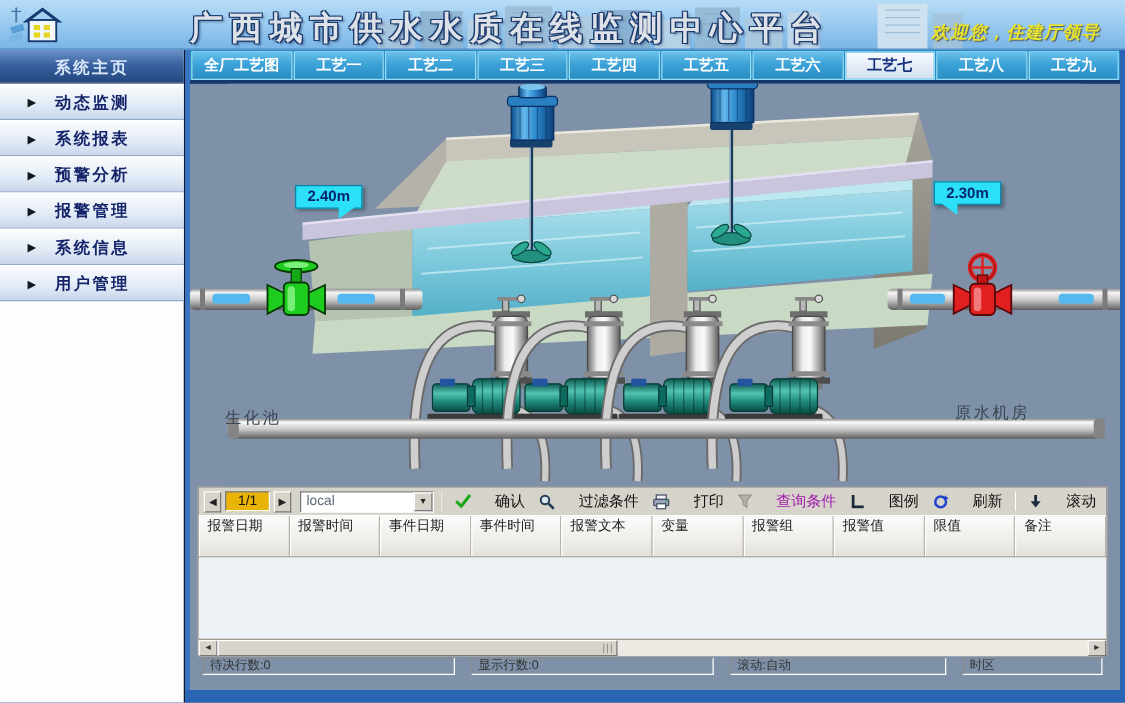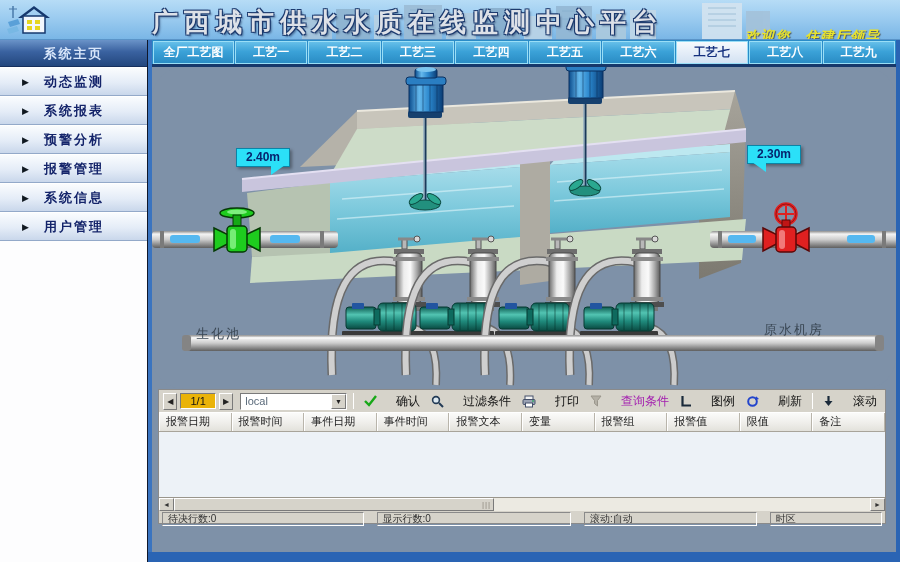--- a/index.html
+++ b/index.html
@@ -8,21 +8,21 @@
 
   
   .header { position:absolute; left:0; top:0; width:900px; height:40px;
     background:linear-gradient(180deg,#b6dcf6 0%,#9cccf0 45%,#7ab6e6 100%);
     border-bottom:1px solid #5a94c8; overflow:hidden;padding-left:12px; }
   .skyline { position:absolute; left:300px; bottom:0; }
   .logo { position:absolute; left:6px; top:2px; }
   .app-title { position:absolute; left:152px; top:5px; font-size:26px; font-weight:bold;
     letter-spacing:6px; color:#dde1e8; white-space:nowrap;
     text-shadow:1px 1px 0 #1c3a6e,-1px -1px 0 #1c3a6e,1px -1px 0 #1c3a6e,-1px 1px 0 #1c3a6e,2px 2px 2px rgba(20,40,80,.5); }
-  .welcome { position:absolute; right:20px; top:28px; font-size:14px; font-style:italic; font-weight:bold;
+  .welcome { position:absolute; right:20px; top:17px; font-size:14px; font-style:italic; font-weight:bold;
     color:#e9e32c; text-shadow:1px 1px 1px rgba(60,60,60,.8); letter-spacing:1px; }
 
   
   .sidebar { position:absolute; left:0; top:40px; width:148px; height:540px; background:#fdfdfe;
     border-right:1px solid #0f172a; }
   .sb-home { height:27px; line-height:27px; text-align:center; font-size:13px; font-weight:bold;
     color:#d8e6fa; letter-spacing:2px;
     background:linear-gradient(180deg,#6a93c8 0%,#3a62a0 45%,#23477e 100%);
     border-bottom:1px solid #16305e; cursor:pointer; }
   .sb-item { position:relative; height:29px; line-height:28px; font-size:13px; font-weight:bold;
@@ -54,41 +54,41 @@
   .callout { position:absolute; height:19px; line-height:17px; padding:0 9px; background:#2be0f8;
     border:1px solid #0a84a6; color:#06246e; font-size:12px; font-weight:bold;
     box-shadow:2px 2px 3px rgba(0,0,0,.35); }
   .callout.lv1 { left:84px; top:81px; }
   .callout.lv2 { left:595px; top:78px; }
   .callout.lv1::after { content:""; position:absolute; right:4px; bottom:-9px; width:0; height:0;
     border-left:14px solid #2be0f8; border-bottom:10px solid transparent; }
   .callout.lv2::after { content:""; position:absolute; left:4px; bottom:-9px; width:0; height:0;
     border-right:14px solid #2be0f8; border-bottom:10px solid transparent; }
   .area-label { position:absolute; font-size:13px; color:#39converted4754; color:#3a4754; letter-spacing:2px; }
-  .area-label.l1 { left:44px; top:258px; }
+  .area-label.l1 { left:28px; top:258px; }
   .area-label.l2 { left:612px; top:254px; }
 
   
   .alarm { margin:0 10px 0 6px; height:135px; background:#d6d3ca; border:1px solid #8a8a8a; font-size:12px; }
   .atoolbar { height:22px; display:flex; align-items:center; padding:0 4px; gap:3px; }
   .navbtn { width:17px; height:17px; background:#d6d3ca; border:1px solid; border-color:#fff #7a7a7a #7a7a7a #fff;
     font-size:8px; line-height:15px; text-align:center; color:#222; cursor:pointer; }
   .pagebox { width:42px; height:16px; background:#eab308; border:1px solid; border-color:#7a7a7a #fff #fff #7a7a7a;
     font-size:11px; text-align:center; line-height:14px; color:#111; }
   .combo { width:128px; height:17px; background:#fff; border:1px solid; border-color:#7a7a7a #fff #fff #7a7a7a;
     display:flex; cursor:pointer; margin-left:4px; }
   .combo-val { flex:1; font-size:11px; line-height:15px; padding-left:4px; color:#5a6a7a; }
   .combo-arrow { width:15px; background:#d6d3ca; border:1px solid; border-color:#fff #7a7a7a #7a7a7a #fff;
     font-size:7px; text-align:center; line-height:13px; color:#222; }
   .vsep { width:1px; height:16px; background:#979385; border-right:1px solid #fff; margin:0 3px; }
   .tbtn { display:flex; align-items:center; gap:19px; padding:0 4px; height:18px; color:#111; cursor:pointer; white-space:nowrap; }
   .tbtn.disabled { color:#a21caf; }
   .tbtn svg { display:block; }
 
-  .ahead { height:20px; display:flex; background:linear-gradient(180deg,#fbfbfa 0%,#eeede9 60%,#e2e1db 100%);
+  .ahead { height:34px; display:flex; background:linear-gradient(180deg,#fbfbfa 0%,#eeede9 60%,#e2e1db 100%);
     border-bottom:1px solid #a8a49a; border-top:1px solid #fff; }
   .hcell { flex:1; font-size:11px; line-height:16px; color:#222; padding-left:7px;
     border-right:1px solid #b9b5ab; box-shadow:inset 1px 0 0 #ffffff; white-space:nowrap; overflow:hidden; }
   .abody { height:65px; background:#edf2f7; }
 
   .hscroll { height:14px; background:#eceae2; border-top:1px solid #9a968c; display:flex; }
   .harrow { width:15px; height:13px; background:#d6d3ca; border:1px solid; border-color:#fff #7a7a7a #7a7a7a #fff;
     font-size:7px; line-height:11px; text-align:center; color:#333; cursor:pointer; }
   .htrack { flex:1; position:relative; }
   .hthumb { position:absolute; left:0; top:0; width:46%; height:13px; background:#d6d3ca;

